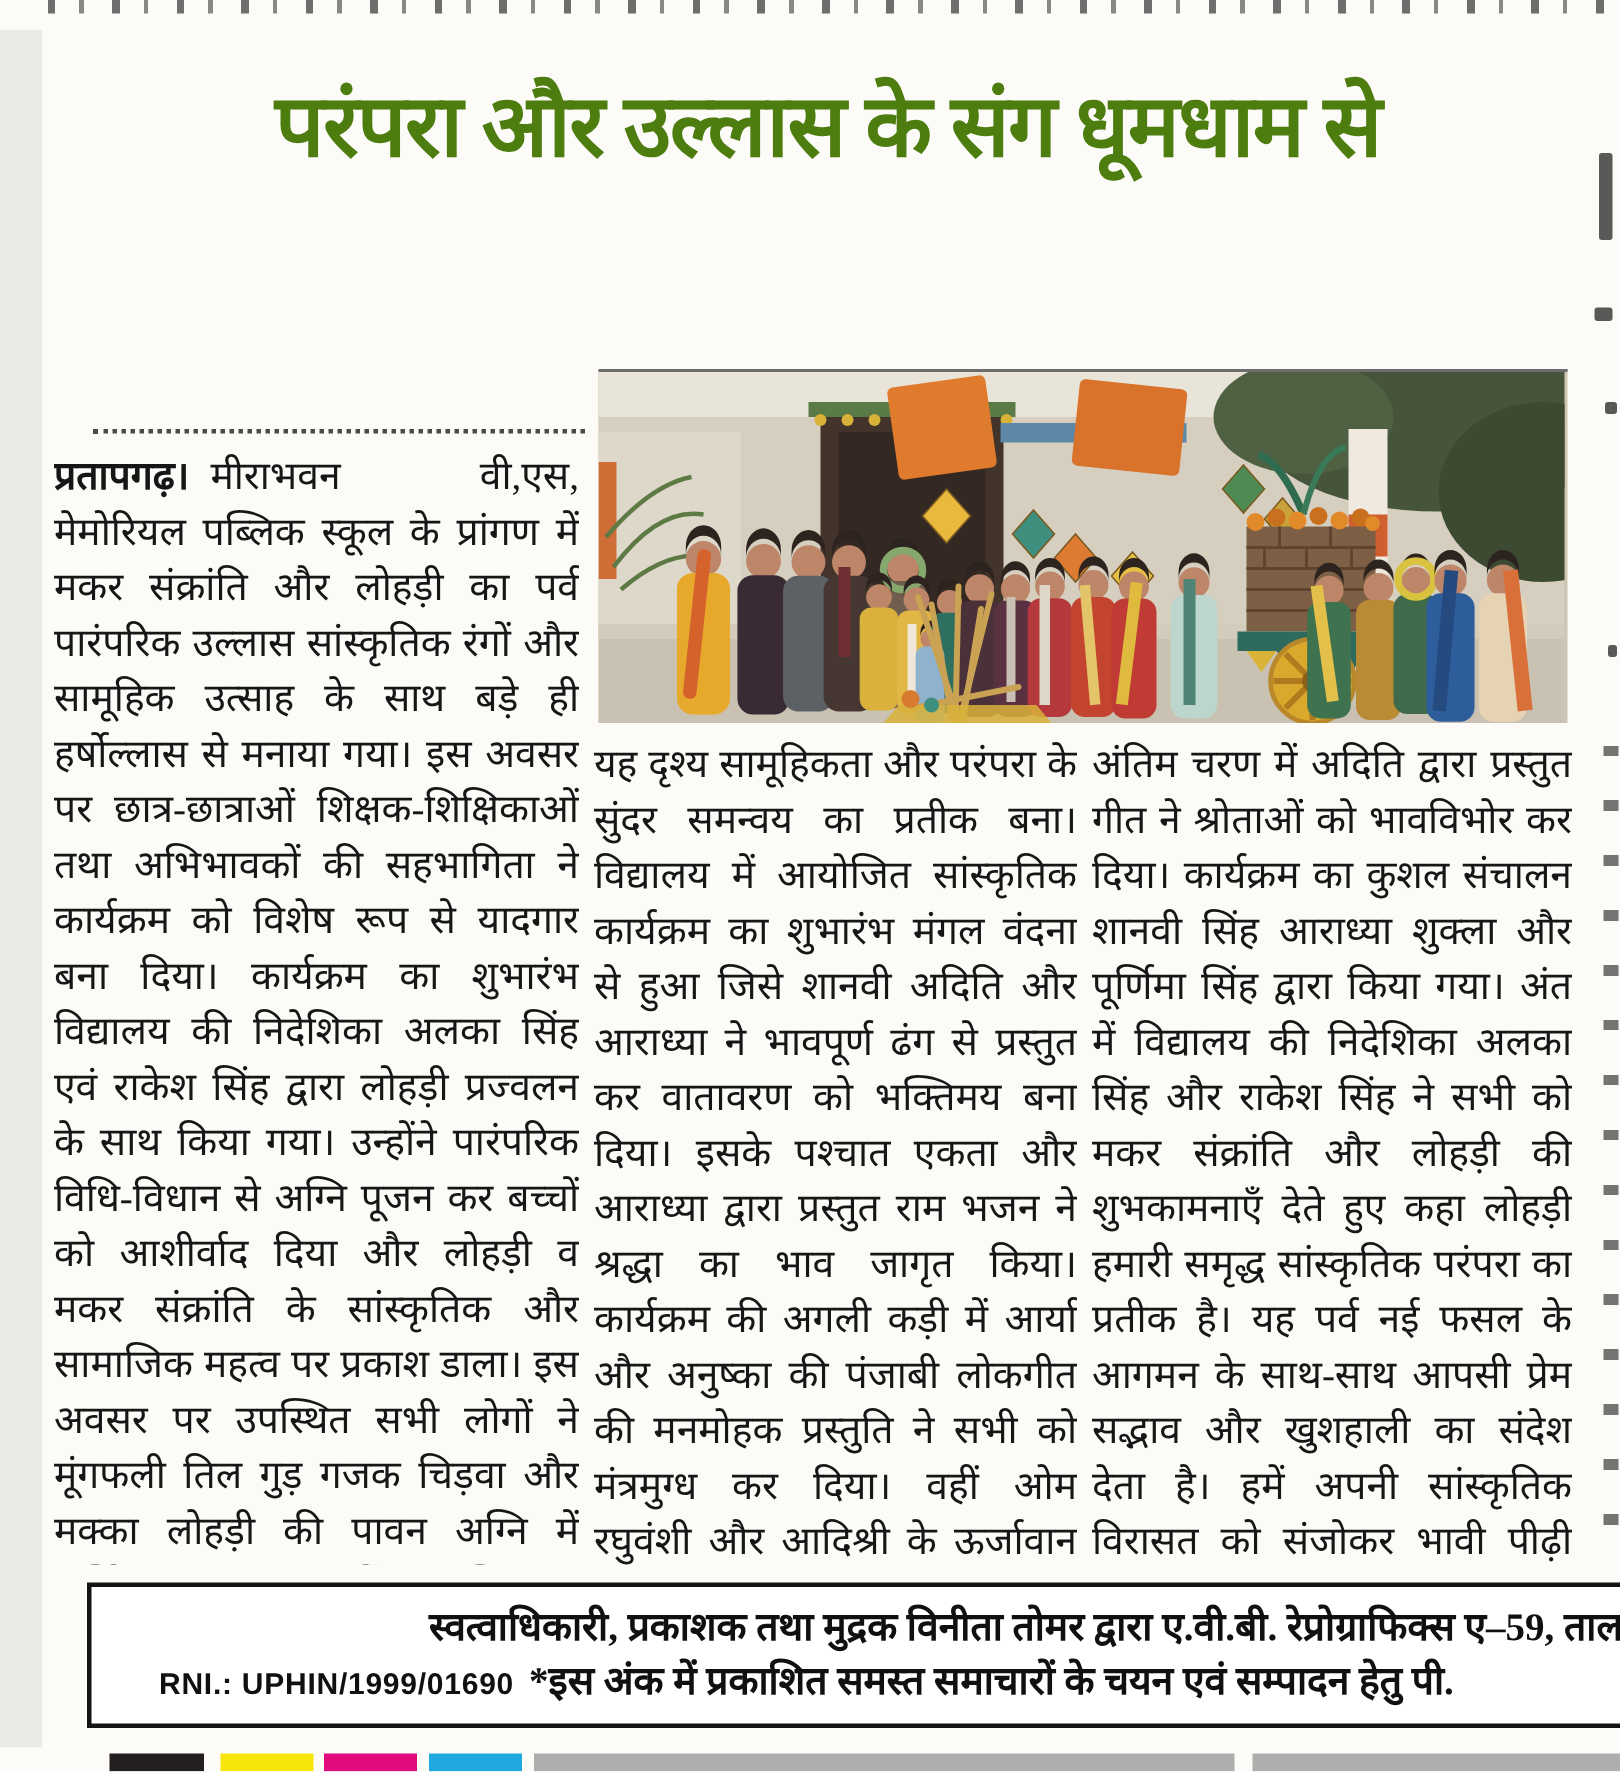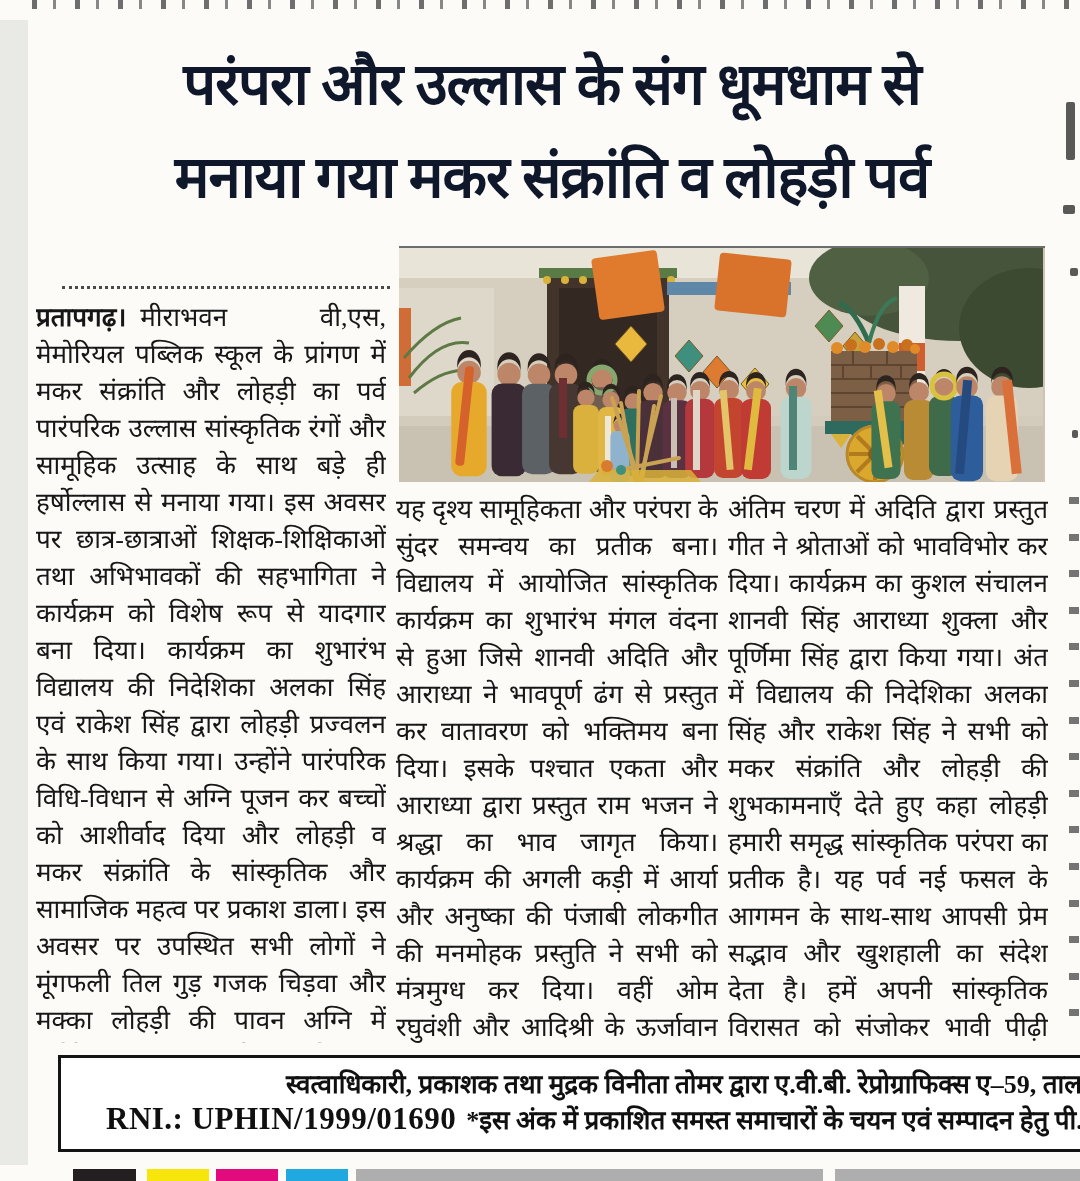--- a/index.html
+++ b/index.html
@@ -8,42 +8,42 @@
   
   .edge-strip{position:absolute;left:0;top:20px;width:28px;height:1145px;background:#e9e9e6;}
   
   .top-remnants{position:absolute;left:32px;top:0;width:1046px;height:9px;opacity:.8;
      background:repeating-linear-gradient(90deg,#4a4a4a 0 5px,transparent 5px 21px,#6a6a6a 21px 24px,transparent 24px 43px);}
   .frag{position:absolute;background:#3c3c3c;border-radius:2px;opacity:.85;}
   .right-line-remnants{position:absolute;left:1069px;top:497px;width:10px;height:548px;opacity:.7;
      background:repeating-linear-gradient(180deg,#3a3a3a 0 7px,transparent 7px 36.6px);}
   
   .headline{position:absolute;left:72px;top:38px;width:960px;text-align:center;
-     font-weight:bold;font-size:58px;line-height:93px;color:#0f172a;letter-spacing:-1px;
+     font-weight:bold;font-size:58px;line-height:93px;color:#4d7c0f;letter-spacing:-1px;
      font-family:"Liberation Serif", serif;}
   
   .byline{position:absolute;left:64px;top:247px;width:330px;font-size:25px;font-weight:bold;color:#111;}
   .byline-rule{position:absolute;left:62px;top:286px;width:328px;height:0;
      border-bottom:3px dotted #4a4a4a;}
   
   .col{position:absolute;font-size:26px;line-height:37px;text-align:justify;color:#161616;overflow:hidden;}
   .col .lead{font-weight:bold;margin-right:14px;}
   #col1{left:36px;top:299px;width:350px;height:744px;}
   #col2{left:396px;top:491px;width:322px;height:553px;}
   #col3{left:728px;top:491px;width:320px;height:553px;}
   
   .photo{position:absolute;left:399px;top:246px;width:646px;height:236px;
      border-top:2px solid #6d6d6d;box-sizing:border-box;background:#cdc5b2;}
   .photo svg{display:block;}
   
   .footer-box{position:absolute;left:58px;top:1055px;width:1040px;height:97px;
      border:3px solid #141414;background:#fff;box-sizing:border-box;}
   .footer-line1{position:absolute;left:225px;top:7px;font-size:26px;font-weight:bold;white-space:nowrap;color:#101010;}
   .footer-line2{position:absolute;left:45px;top:43px;white-space:nowrap;color:#101010;}
-  .rni{font-family:Liberation Serif, serif;font-weight:bold;font-size:31px;letter-spacing:.5px;}
+  .rni{font-family:Liberation Sans, sans-serif;font-weight:bold;font-size:20px;letter-spacing:.5px;}
   .note{font-size:26px;font-weight:bold;margin-left:10px;}
   
   .bars{position:absolute;left:0;top:1169px;width:1080px;height:12px;}
   .bar{position:absolute;top:0;height:12px;}
   #bar-k{left:73px;width:63px;}
   #bar-y{left:147px;width:62px;}
   #bar-m{left:216px;width:62px;}
   #bar-c{left:286px;width:62px;}
   #bar-g1{left:356px;width:467px;}
   #bar-g2{left:835px;width:245px;}
@@ -51,21 +51,20 @@
 </head>
 <body>
 
 <div id="page">
 
   <div class="edge-strip"></div>
   <div class="top-remnants"></div>
 
   <div class="headline">
     <div>परंपरा और उल्लास के संग धूमधाम से</div>
-    <div>मनाया गया मकर संक्रांति व लोहड़ी पर्व</div>
   </div>
 
   <div class="frag" style="left:1066px;top:102px;width:9px;height:58px;"></div>
   <div class="frag" style="left:1063px;top:205px;width:12px;height:9px;"></div>
   <div class="frag" style="left:1070px;top:268px;width:8px;height:8px;"></div>
   <div class="frag" style="left:1072px;top:430px;width:6px;height:8px;"></div>
   <div class="right-line-remnants"></div>
 
   <div class="byline-rule"></div>
 

